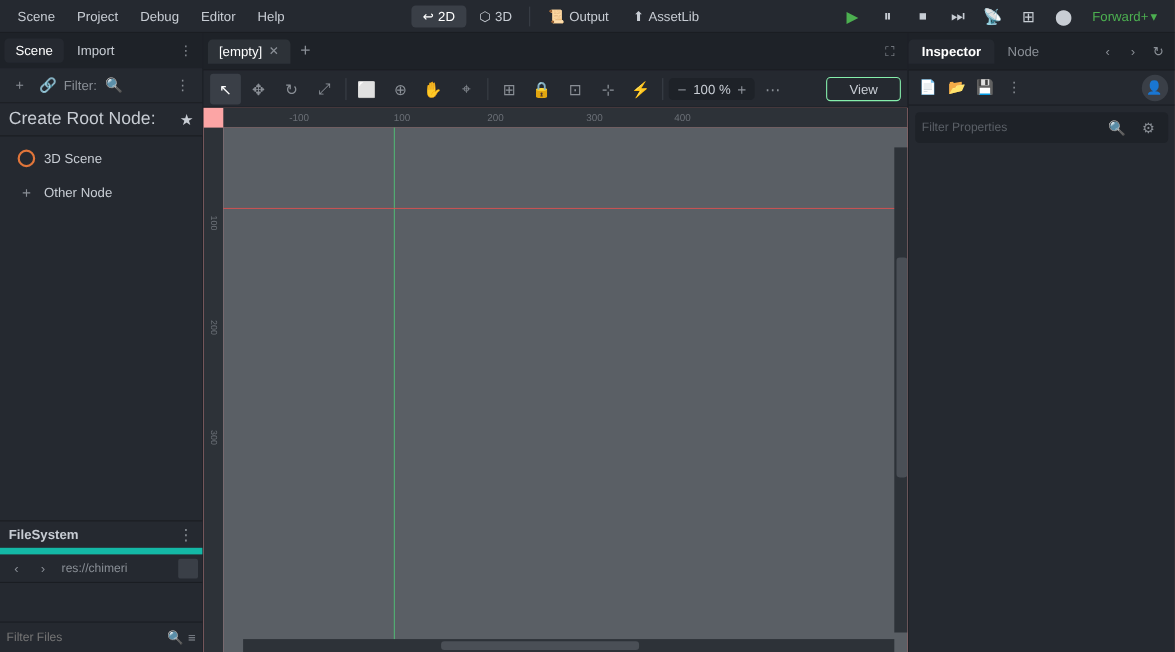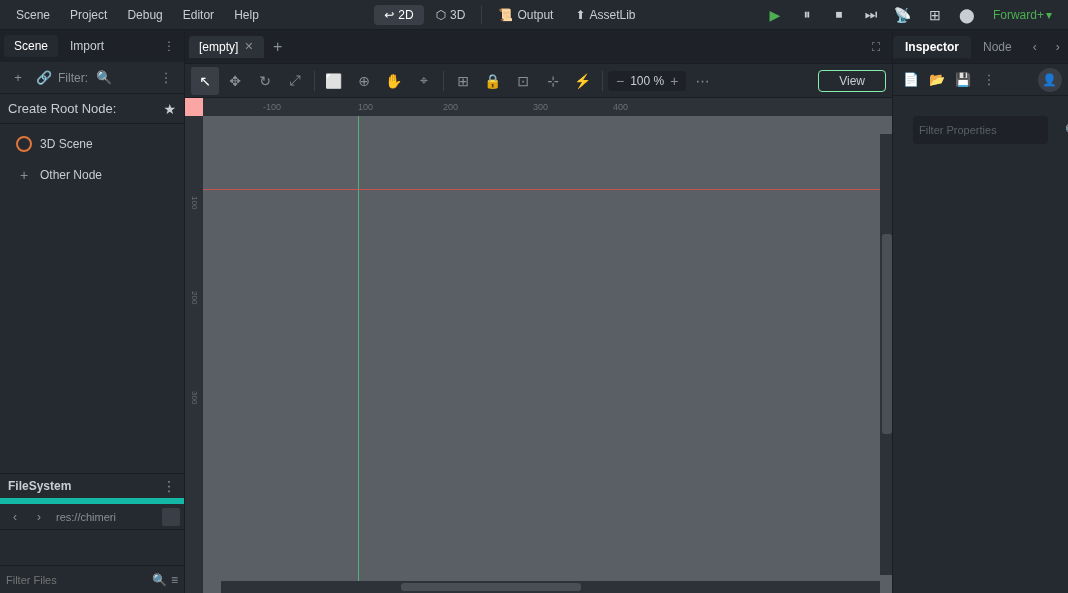--- a/index.html
+++ b/index.html
@@ -175,21 +175,21 @@
     .create-root {
       display: flex;
       align-items: center;
       height: 30px;
       padding: 0 8px;
       gap: 6px;
       background: #252930;
       border-bottom: 1px solid #1a1d22;
     }
     .create-root-label {
-      font-size: 13px;
+      font-size: 16px;
       color: #c8cdd4;
       font-weight: 500;
     }
     .favorite-btn {
       margin-left: auto;
       color: #c8cdd4;
       cursor: pointer;
       font-size: 14px;
     }
 
@@ -550,21 +550,21 @@
     }
     .distraction-icon {
       width: 16px; height: 16px;
       margin-left: 4px;
       color: #5a5f66;
       font-size: 12px;
     }
 
     
     .right-panel {
-      width: 176px;
+      width: 243px;
       background: #252930;
       border-left: 1px solid #1a1d22;
       display: flex;
       flex-direction: column;
     }
 
     .inspector-tabs {
       display: flex;
       align-items: center;
       height: 34px;
@@ -614,21 +614,21 @@
       cursor: pointer;
       border-radius: 3px;
       color: #8a8f96;
       font-size: 13px;
     }
 
     .filter-properties {
       display: flex;
       align-items: center;
       height: 28px;
-      margin: 20px;
+      margin: 6px;
       background: #1e2228;
       border-radius: 4px;
       padding: 0 6px;
       gap: 4px;
     }
     .filter-props-input {
       flex: 1;
       background: transparent;
       border: none;
       color: #c8cdd4;

